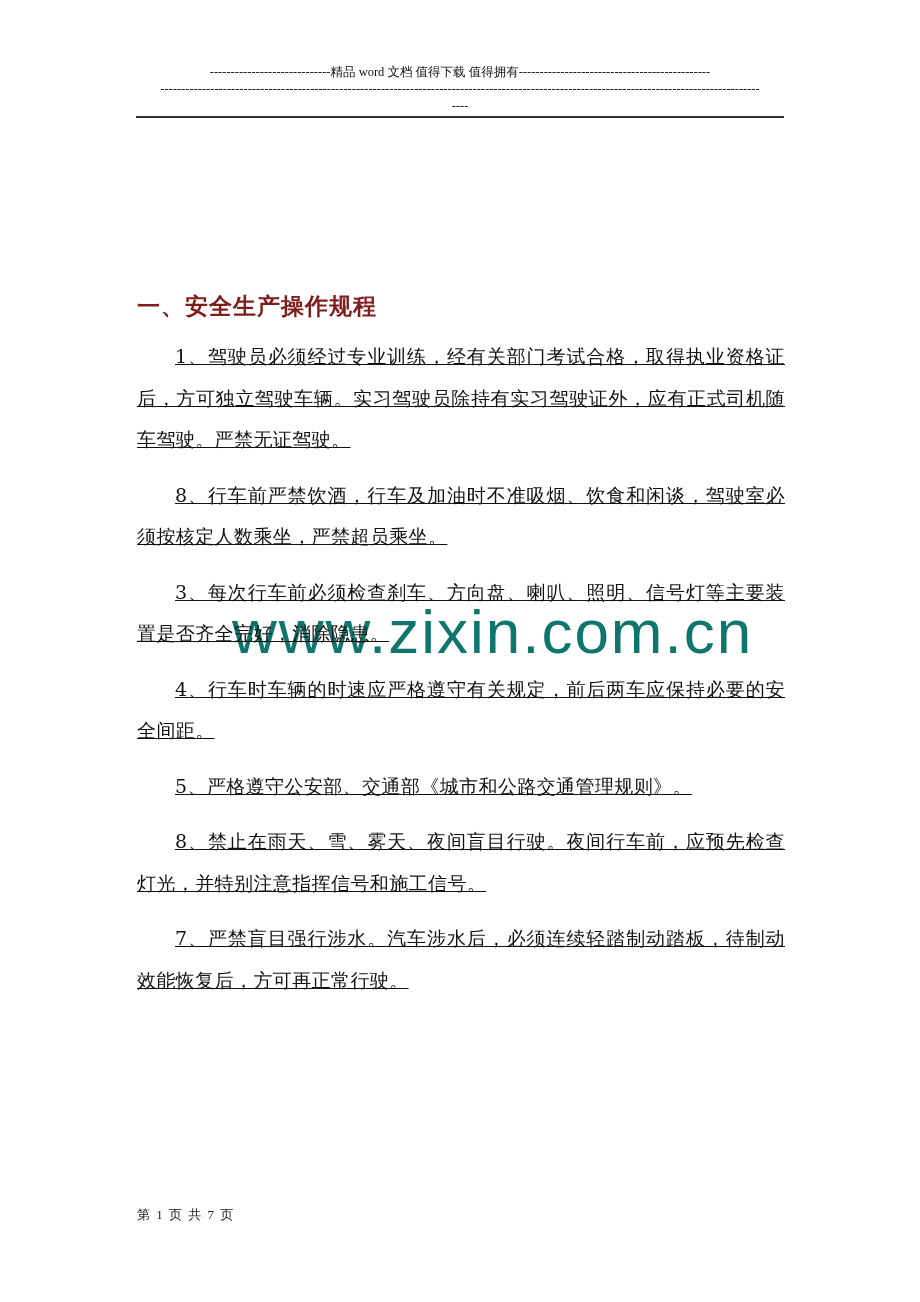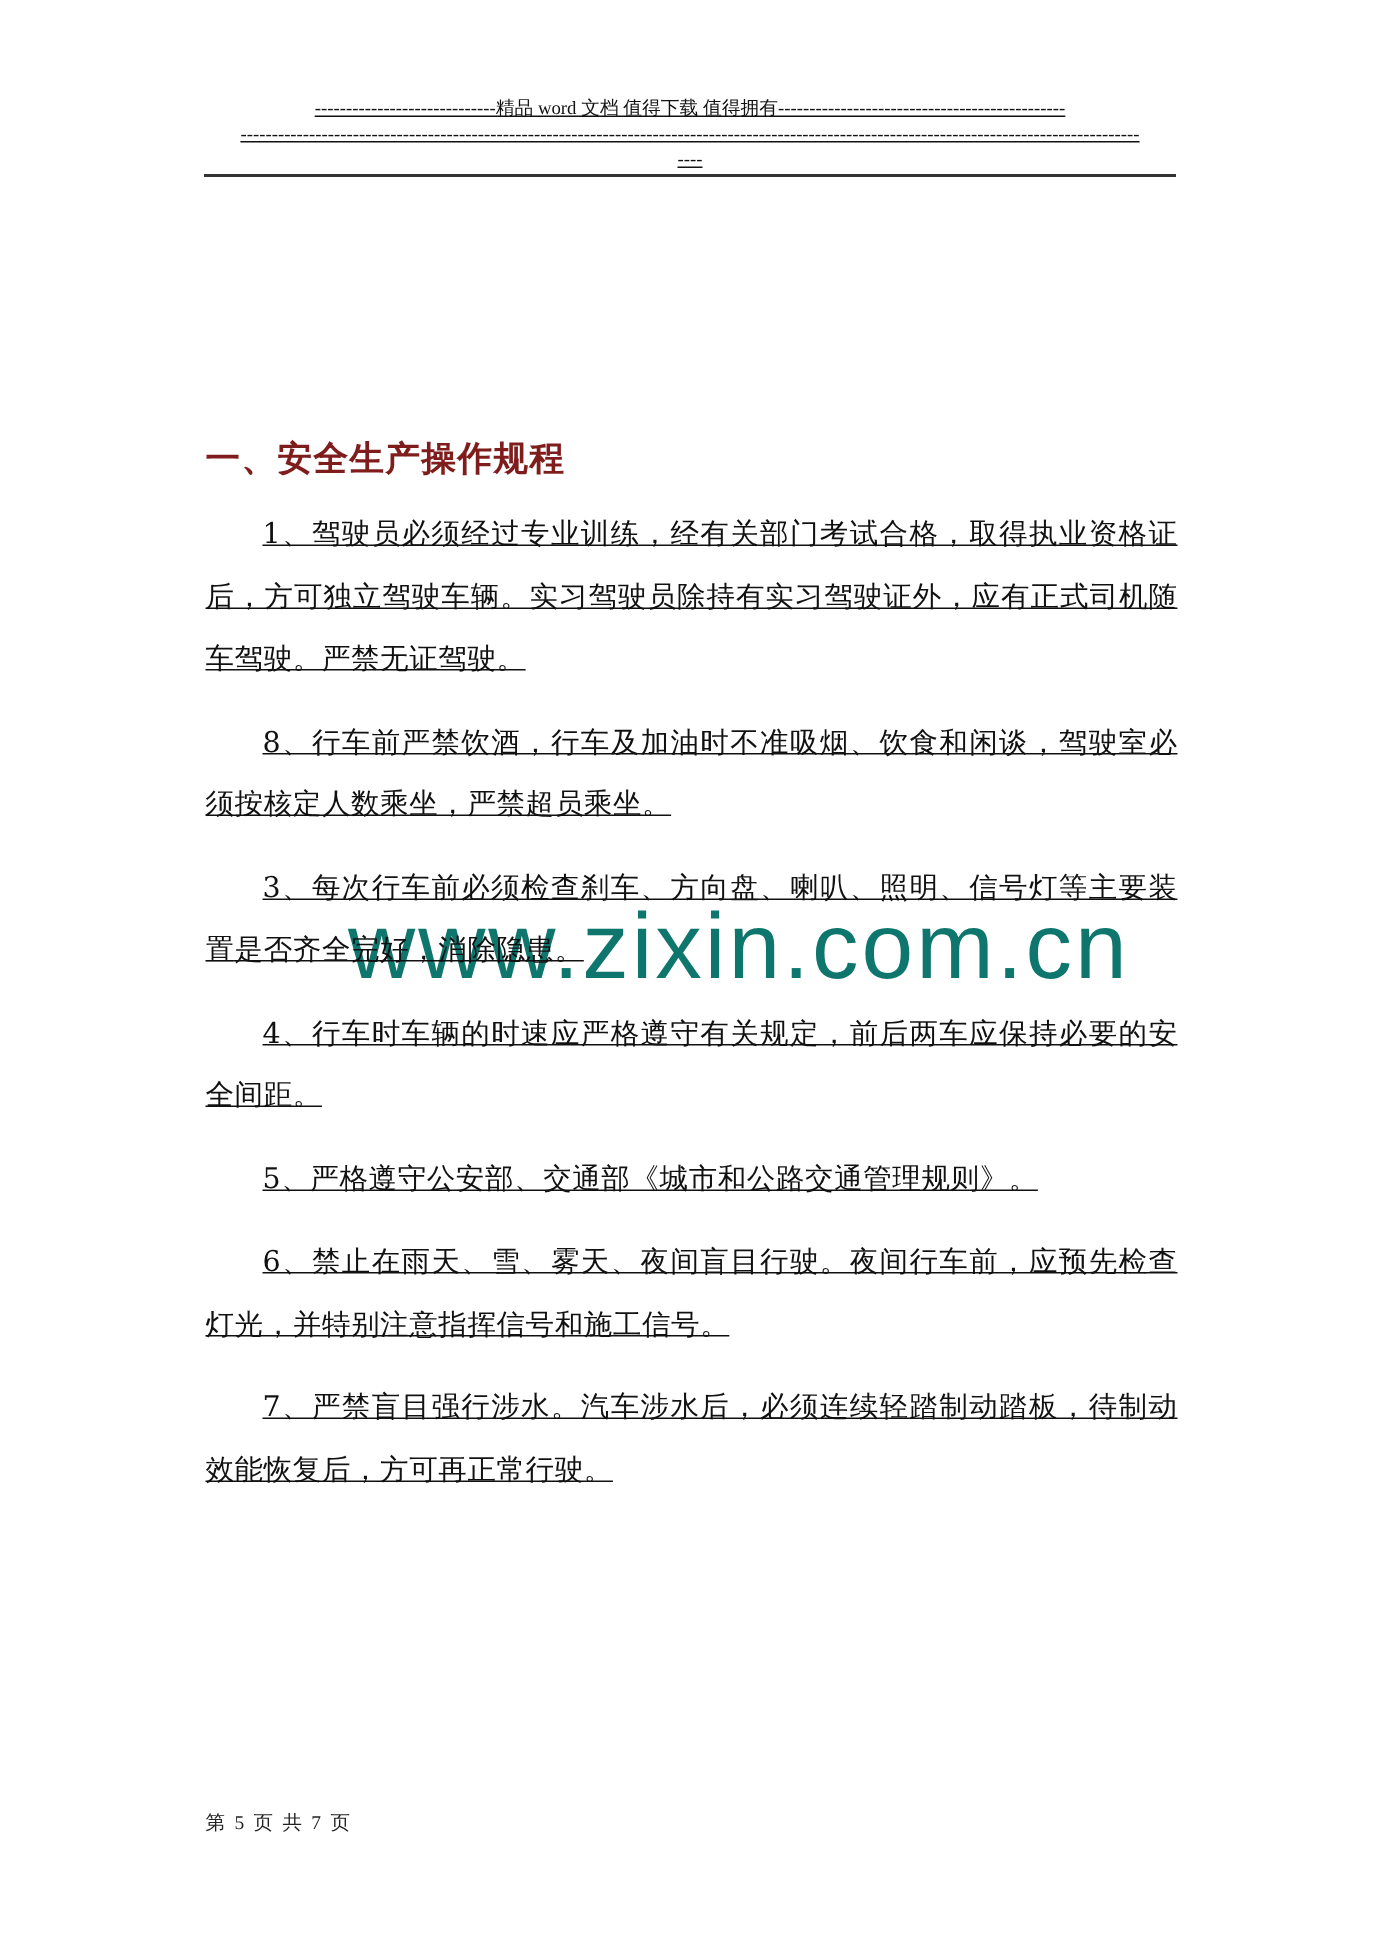--- a/index.html
+++ b/index.html
@@ -18,21 +18,20 @@
   .page-header {
     position: absolute;
     left: 136px;
     top: 64px;
     width: 648px;
     text-align: center;
     font-family: "Liberation Serif", "DejaVu Serif", serif;
     font-size: 12.5px;
     line-height: 17px;
     color: #111;
-    text-decoration: underline;
   }
   .page-header .line {
     white-space: nowrap;
     overflow: hidden;
   }
   .header-rule {
     position: absolute;
     left: 136px;
     top: 116px;
     width: 648px;
@@ -105,17 +104,17 @@
 <div class="watermark">www.zixin.com.cn</div>
 
 <h1 class="section-title">一、安全生产操作规程</h1>
 
 <div class="body">
   <p class="para">1、驾驶员必须经过专业训练，经有关部门考试合格，取得执业资格证后，方可独立驾驶车辆。实习驾驶员除持有实习驾驶证外，应有正式司机随车驾驶。严禁无证驾驶。</p>
   <p class="para">8、行车前严禁饮酒，行车及加油时不准吸烟、饮食和闲谈，驾驶室必须按核定人数乘坐，严禁超员乘坐。</p>
   <p class="para">3、每次行车前必须检查刹车、方向盘、喇叭、照明、信号灯等主要装置是否齐全完好，消除隐患。</p>
   <p class="para">4、行车时车辆的时速应严格遵守有关规定，前后两车应保持必要的安全间距。</p>
   <p class="para">5、严格遵守公安部、交通部《城市和公路交通管理规则》。</p>
-  <p class="para">6、禁止在雨天、雪、雾天、夜间盲目行驶。夜间行车前，应预先检查灯光，并特别注意指挥信号和施工信号。</p>
+  <p class="para">8、禁止在雨天、雪、雾天、夜间盲目行驶。夜间行车前，应预先检查灯光，并特别注意指挥信号和施工信号。</p>
   <p class="para">7、严禁盲目强行涉水。汽车涉水后，必须连续轻踏制动踏板，待制动效能恢复后，方可再正常行驶。</p>
 </div>
 
-<div class="page-footer">第 5 页 共 7 页</div>
+<div class="page-footer">第 1 页 共 7 页</div>
 
 </body></html>

